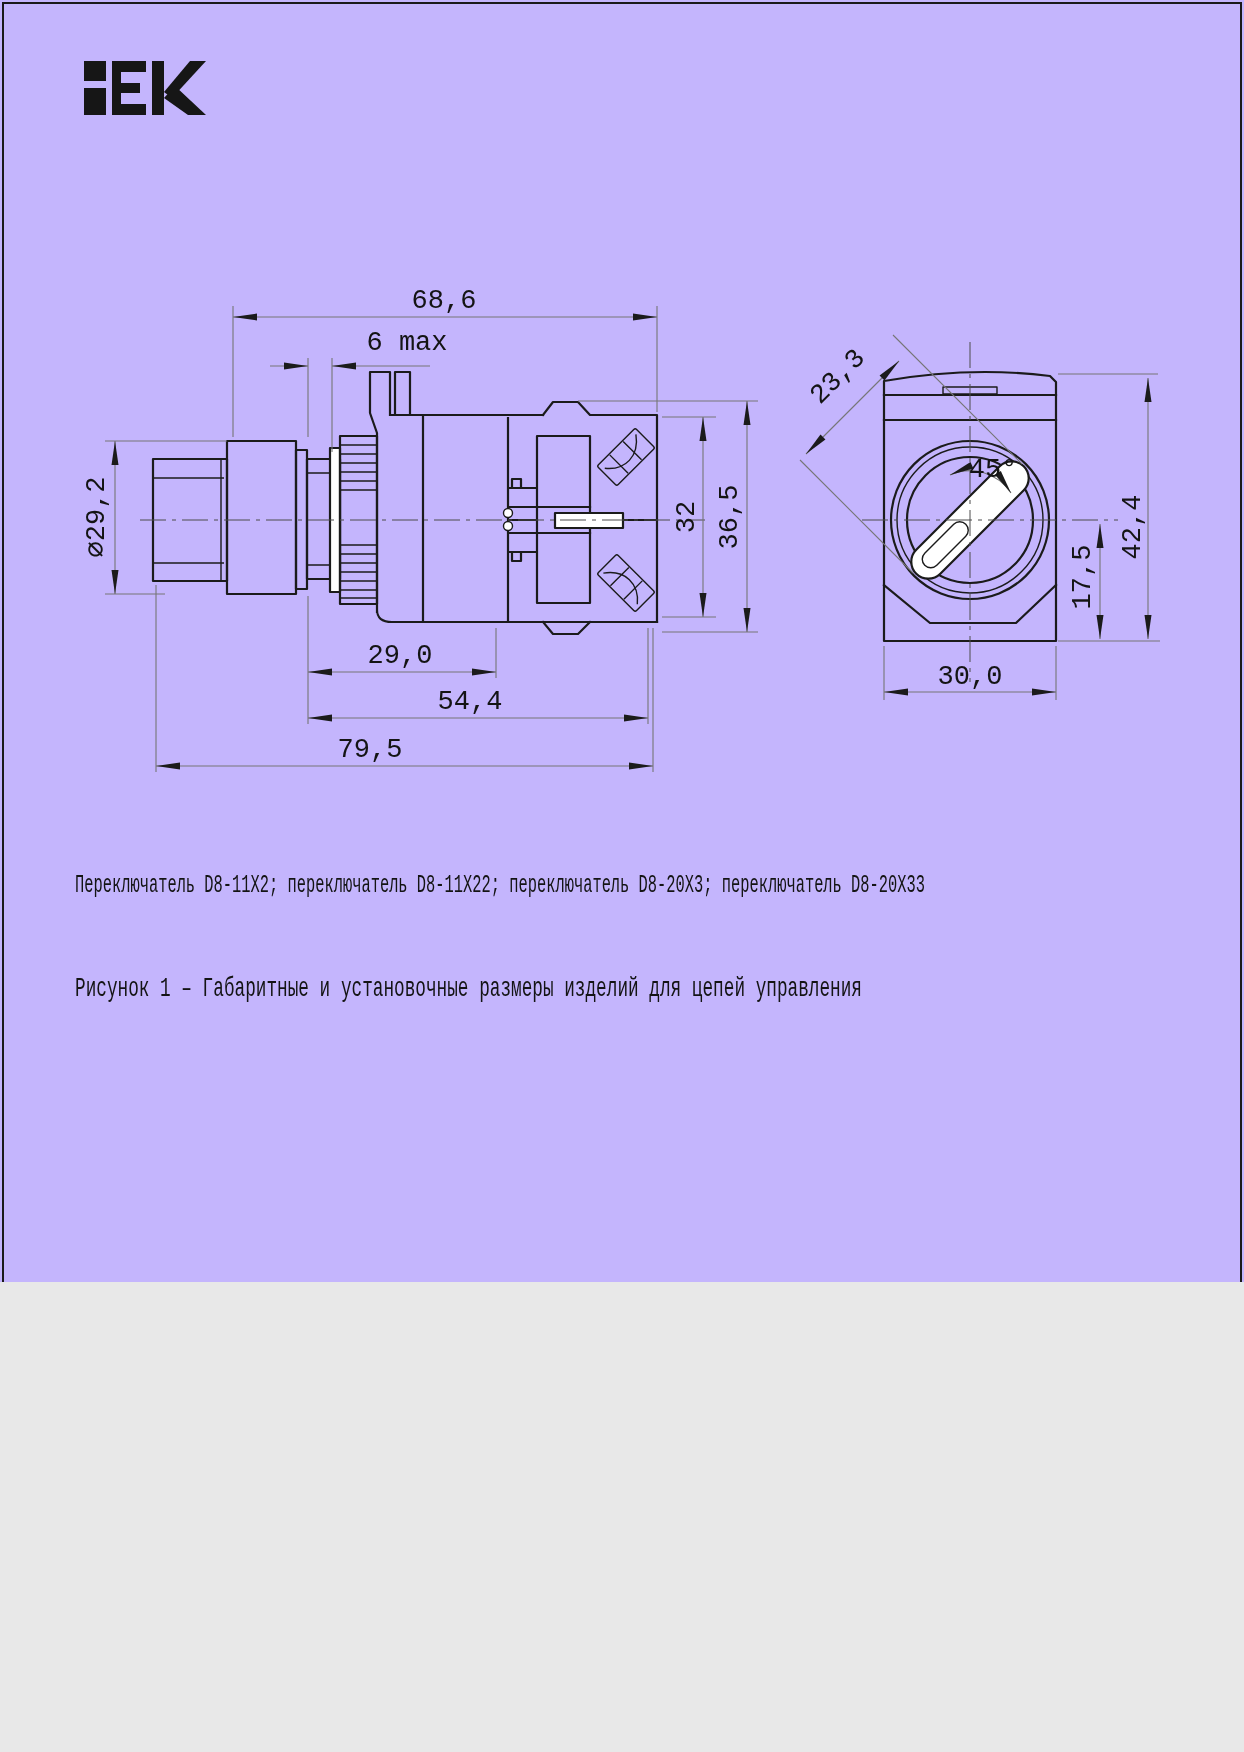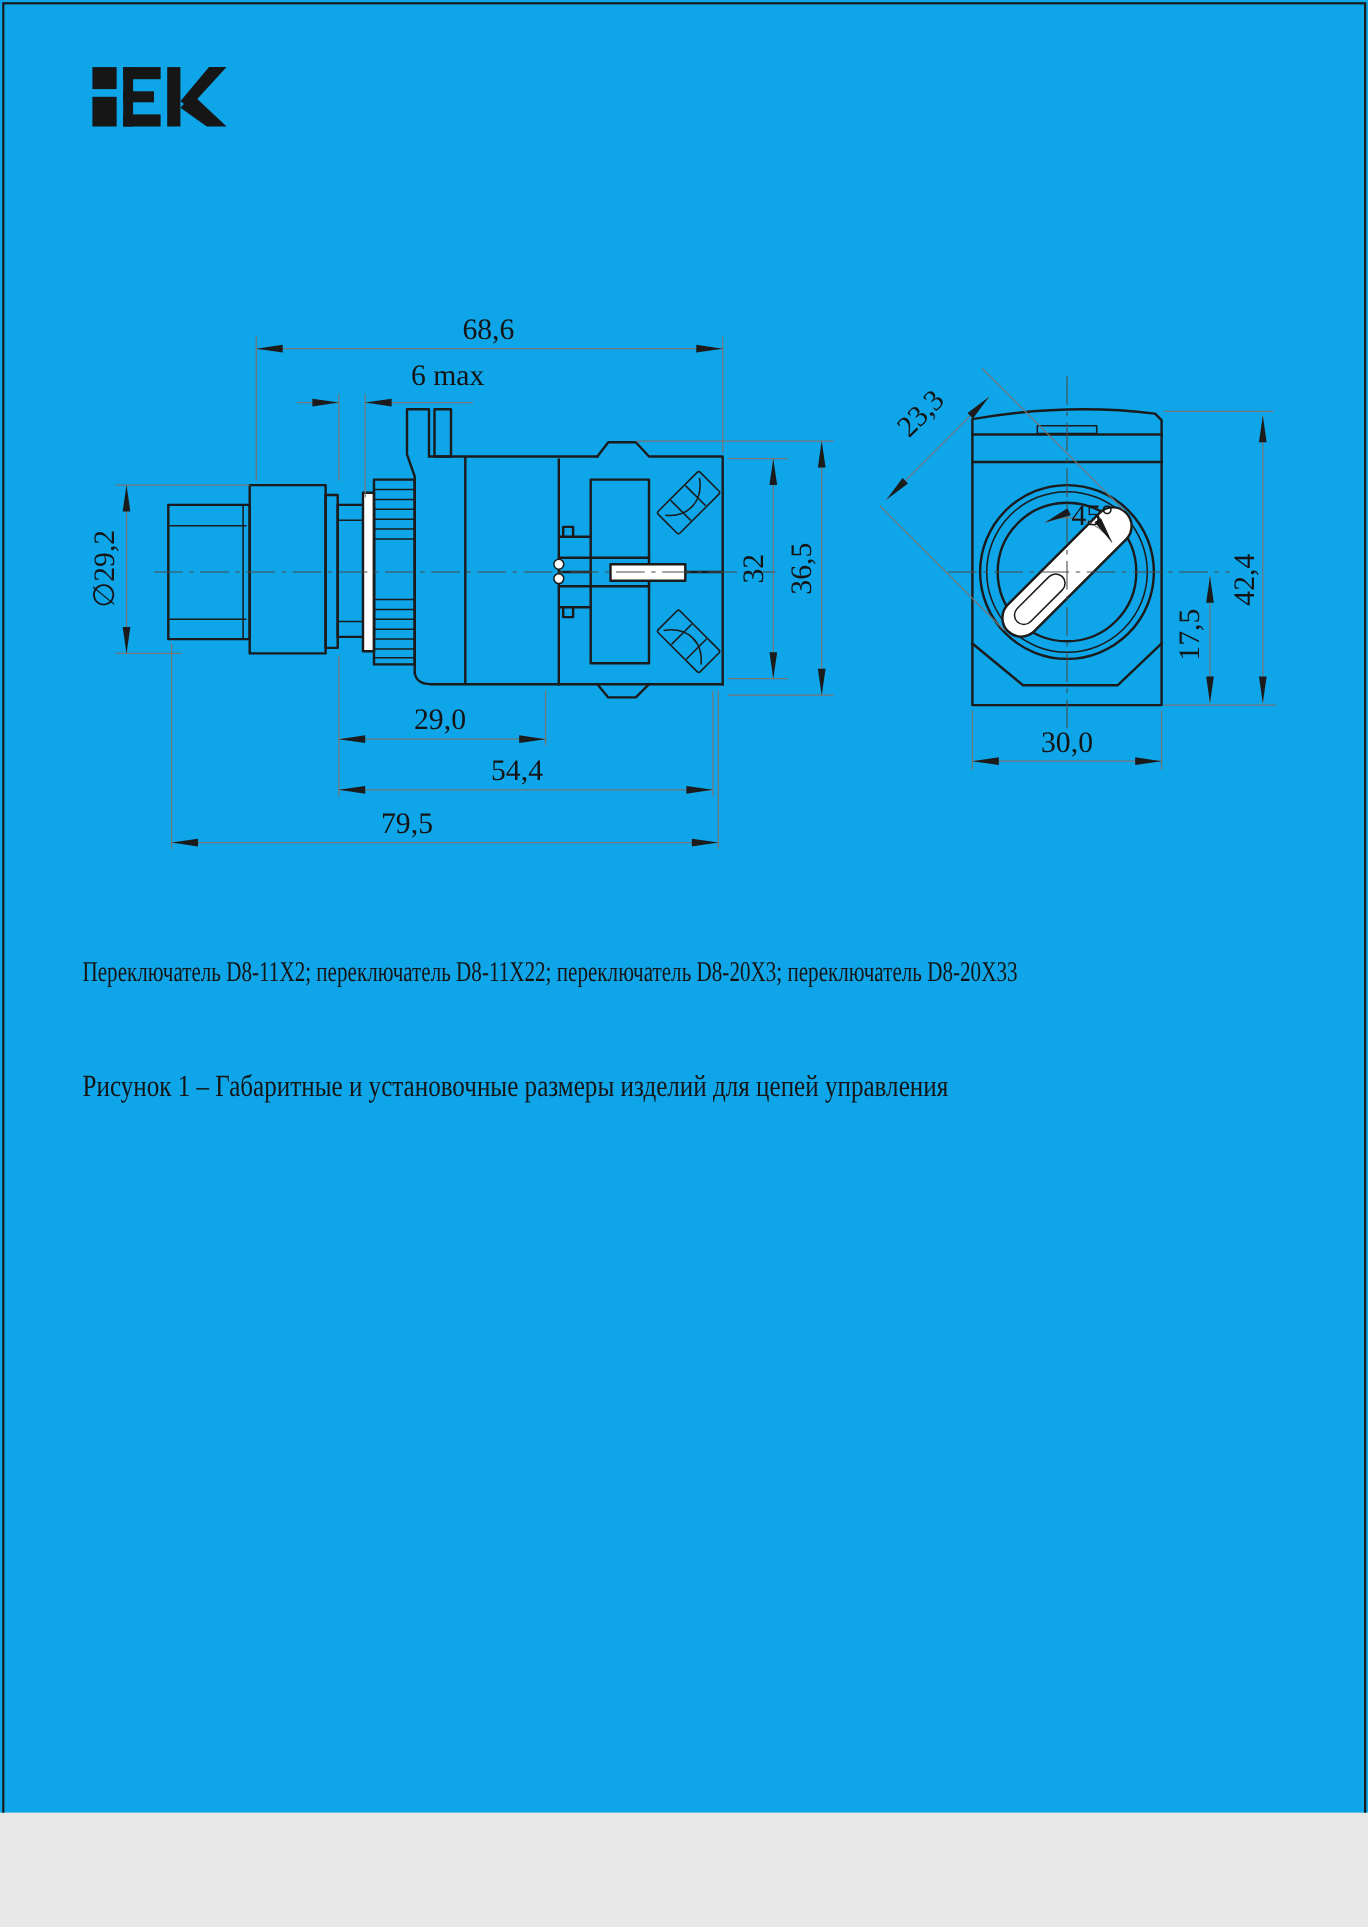--- a/index.html
+++ b/index.html
@@ -1,21 +1,21 @@
 <!DOCTYPE html>
 <html><head>
 <meta charset="utf-8">
 <style>
   html,body{margin:0;padding:0;background:#e8e8e8;}
   .page{
     position:relative;
-    width:1244px;height:1648px;
+    width:1244px;height:1282px;
     margin:0 auto;
-    background:#0ea5e9;
-    font-family:Liberation Serif, serif;
+    background:#c4b5fd;
+    font-family:Liberation Mono, monospace;
   }
   svg{position:absolute;left:0;top:0;}
   .obj{stroke:#1b1b1b;stroke-width:2.2;fill:none;stroke-linejoin:round;stroke-linecap:square;}
   .obj-thin{stroke:#1b1b1b;stroke-width:1.4;fill:none;stroke-linejoin:round;}
   .whitefill{fill:#ffffff;}
   .dim{stroke:#767676;stroke-width:1.1;fill:none;}
   .cl{stroke:#4c4c4c;stroke-width:1;fill:none;stroke-dasharray:26 6 4 6;}
   .lbl{font-size:27px;fill:#141414;}
   .cap{font-size:26px;fill:#141414;}
   .cap2{font-size:28px;fill:#141414;}

